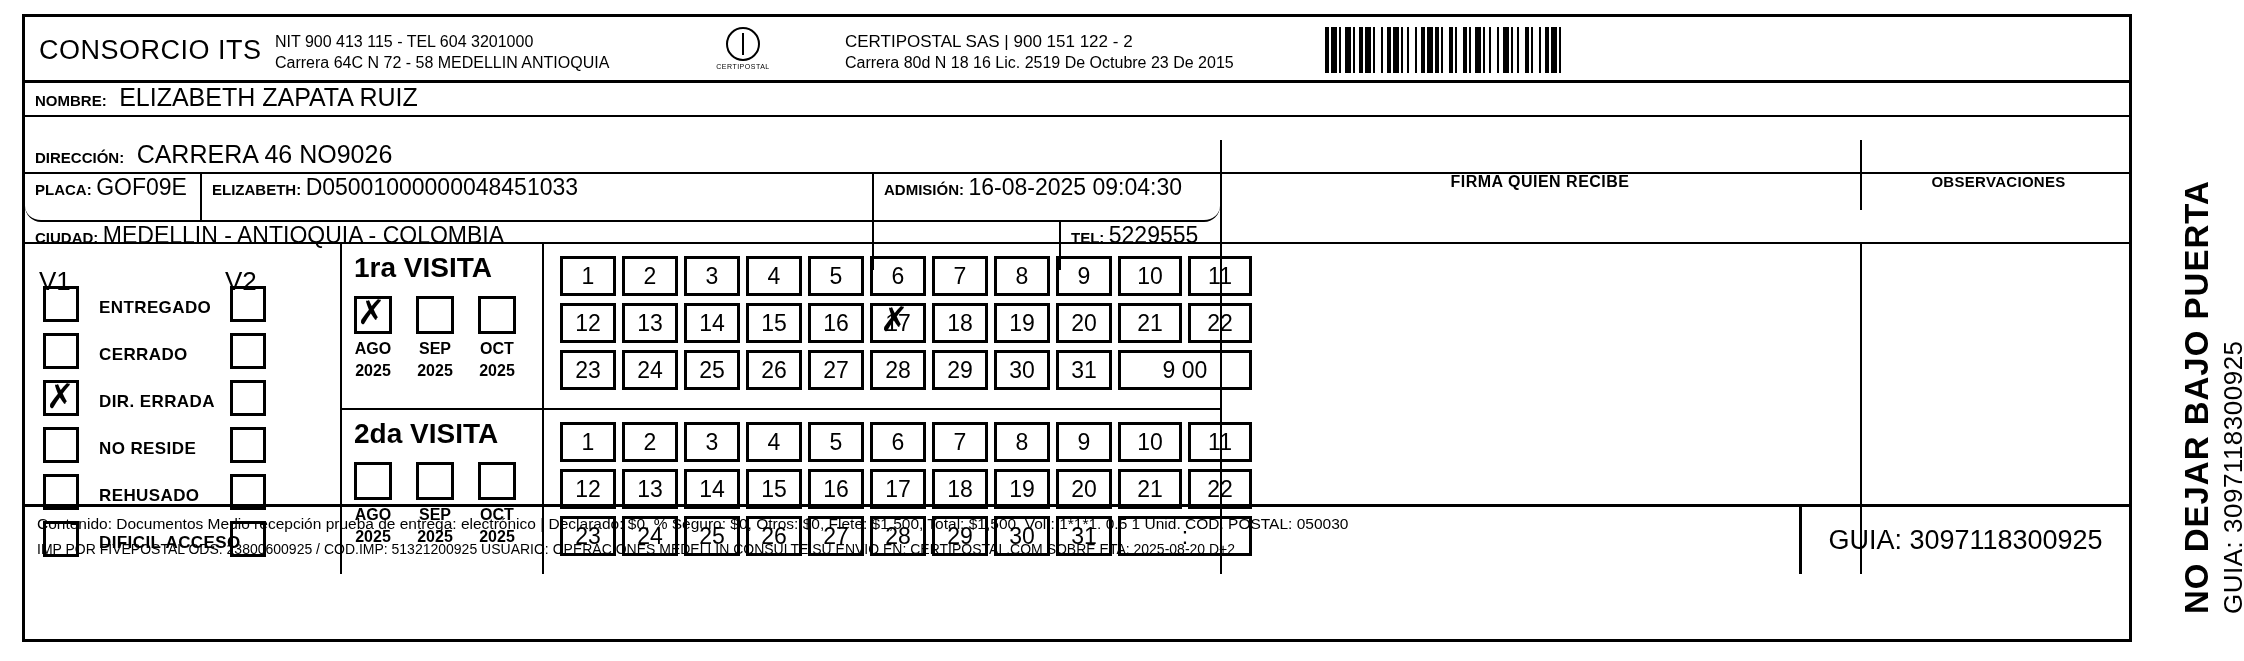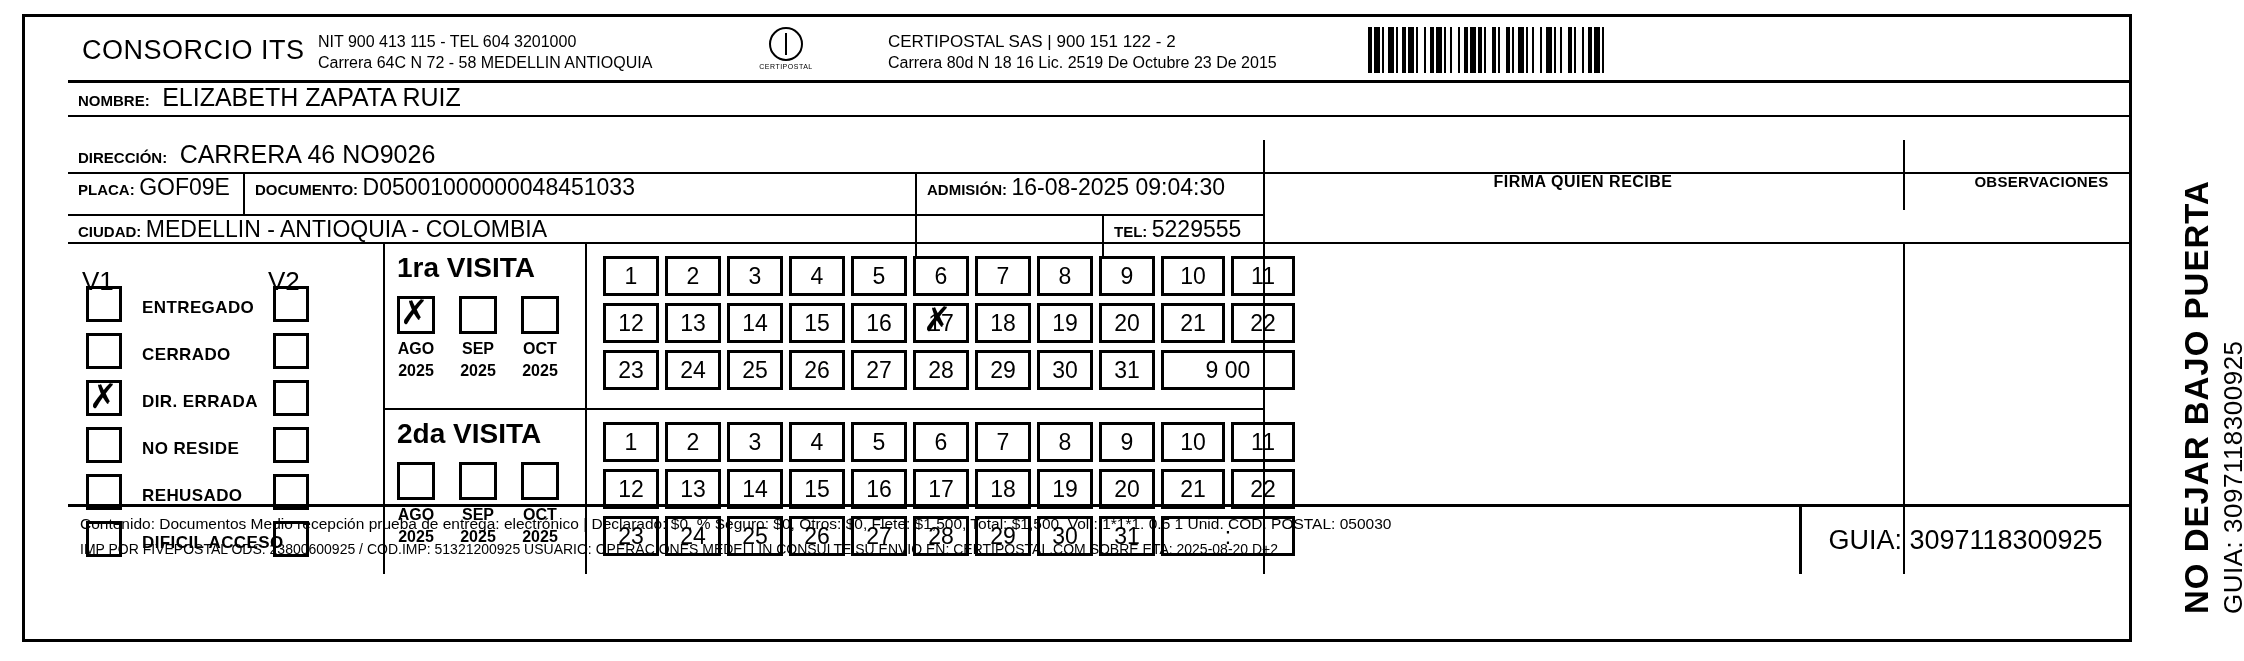--- a/index.html
+++ b/index.html
@@ -1,18 +1,18 @@
 <!DOCTYPE html>
 <html><head>
 <meta charset="utf-8">
 <style>
   html,body{margin:0;padding:0;background:#ffffff;}
   body{width:2244px;height:661px;font-family:"Liberation Sans",sans-serif;color:#000;}
   .sheet{position:relative;width:2244px;height:661px;}
-  .label{position:absolute;left:22px;top:14px;width:2110px;height:628px;border:3px solid #000;box-sizing:border-box;padding-left:43px;}
+  .label{position:absolute;left:22px;top:14px;width:2110px;height:628px;border:3px solid #000;box-sizing:border-box;}
 
   
   .hdr{position:relative;height:66px;border-bottom:3px solid #000;box-sizing:border-box;}
   .consorcio{position:absolute;left:14px;top:18px;font-size:27px;letter-spacing:.5px;}
   .nitblock{position:absolute;left:250px;top:14px;font-size:16px;line-height:21px;}
   .nitblock .l1{font-size:16px;}
   .logo{position:absolute;left:690px;top:10px;width:56px;height:50px;text-align:center;}
   .logo .circ{width:30px;height:30px;border:2px solid #000;border-radius:50%;margin:0 auto;position:relative;}
   .logo .circ:after{content:"";position:absolute;left:50%;top:4px;width:2px;height:22px;background:#000;transform:translateX(-50%);}
   .logo .cap{font-size:7px;letter-spacing:.5px;margin-top:2px;}
@@ -25,21 +25,21 @@
   .row{position:relative;border-bottom:2px solid #000;box-sizing:border-box;padding-left:10px;}
   .row .k{font-size:15px;font-weight:bold;display:inline-block;vertical-align:bottom;padding-bottom:3px;}
   .row .v{font-size:25px;display:inline-block;vertical-align:bottom;padding-left:8px;}
   .r-nombre{height:34px;}
   .r-direccion{height:34px;margin-top:23px;}
   .r-tipo{height:34px;}
 
   
   .midwrap{position:relative;height:70px;border-bottom:2px solid #000;box-sizing:border-box;}
   .mid-left{position:absolute;left:0;top:0;width:1195px;height:100%;}
-  .mrow{position:relative;height:42px;box-sizing:border-box;border-bottom:2px solid #000;}
+  .mrow{position:relative;height:48px;box-sizing:border-box;border-bottom:2px solid #000;border-radius:16px;}
   .mrow:last-child{border-bottom:none;}
   .cell{position:absolute;top:0;height:100%;box-sizing:border-box;padding-left:10px;white-space:nowrap;}
   .cell .k{font-size:15px;font-weight:bold;}
   .cell .v{font-size:23px;}
   .vsep{position:absolute;top:0;width:2px;height:100%;background:#000;}
 
   
   .firma{position:absolute;left:1195px;top:-34px;width:915px;height:calc(100% + 34px);}
   .firma-head{position:absolute;left:0;top:0;width:100%;height:70px;}
   .fh-sig{position:absolute;left:0;top:0;width:640px;height:100%;text-align:center;font-size:16px;font-weight:bold;line-height:84px;letter-spacing:.5px;}
@@ -149,21 +149,21 @@
 
     <div class="midwrap">
       <div class="mid-left">
         <div class="mrow">
           <div class="cell" style="left:0;width:175px;">
             <span class="k">PLACA:</span>
             <span class="v">GOF09E</span>
           </div>
           <div class="vsep" style="left:175px;"></div>
           <div class="cell" style="left:177px;width:670px;">
-            <span class="k">DOCUMENTO:</span>
+            <span class="k">ELIZABETH:</span>
             <span class="v">D05001000000048451033</span>
           </div>
           <div class="vsep" style="left:847px;"></div>
           <div class="cell" style="left:849px;width:346px;">
             <span class="k">ADMISIÓN:</span>
             <span class="v">16-08-2025 09:04:30</span>
           </div>
         </div>
         <div class="mrow">
           <div class="cell" style="left:0;width:847px;">

